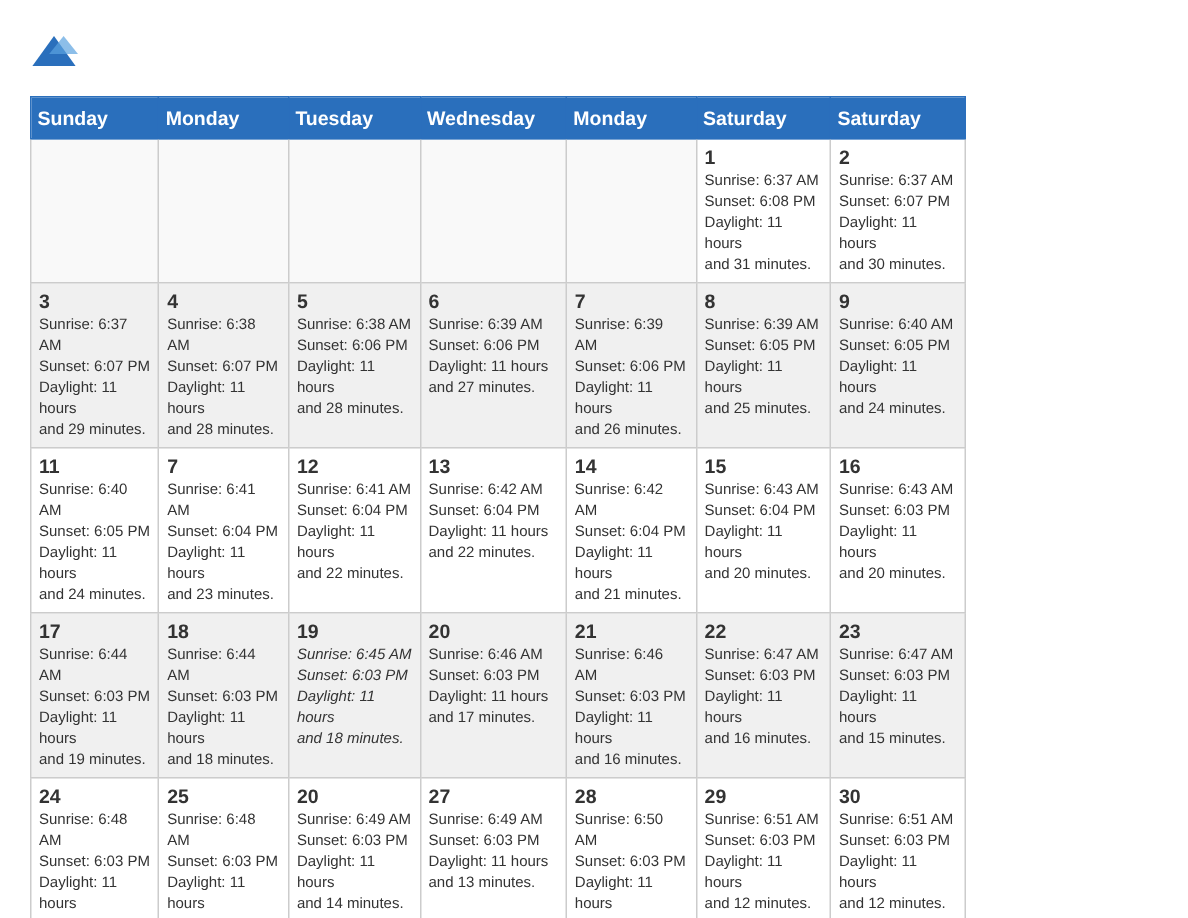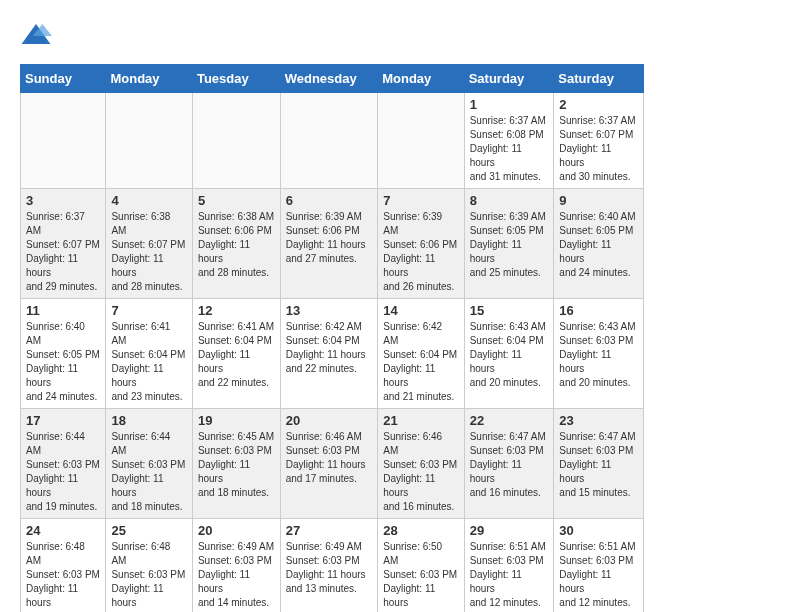--- a/index.html
+++ b/index.html
@@ -265,21 +265,21 @@
           </td>
           <td>
             <span class="day-number">18</span>
             <div class="day-info" style="white-space: pre-line;">Sunrise: 6:44 AM
 Sunset: 6:03 PM
 Daylight: 11 hours
 and 18 minutes.</div>
           </td>
           <td>
             <span class="day-number">19</span>
-            <div class="day-info" style="white-space: pre-line;">Sunrise: 6:45 AM
+            <div class="day-info" style="white-space: pre-line; font-style: italic;">Sunrise: 6:45 AM
 Sunset: 6:03 PM
 Daylight: 11 hours
 and 18 minutes.</div>
           </td>
           <td>
             <span class="day-number">20</span>
             <div class="day-info" style="white-space: pre-line;">Sunrise: 6:46 AM
 Sunset: 6:03 PM
 Daylight: 11 hours
 and 17 minutes.</div>

